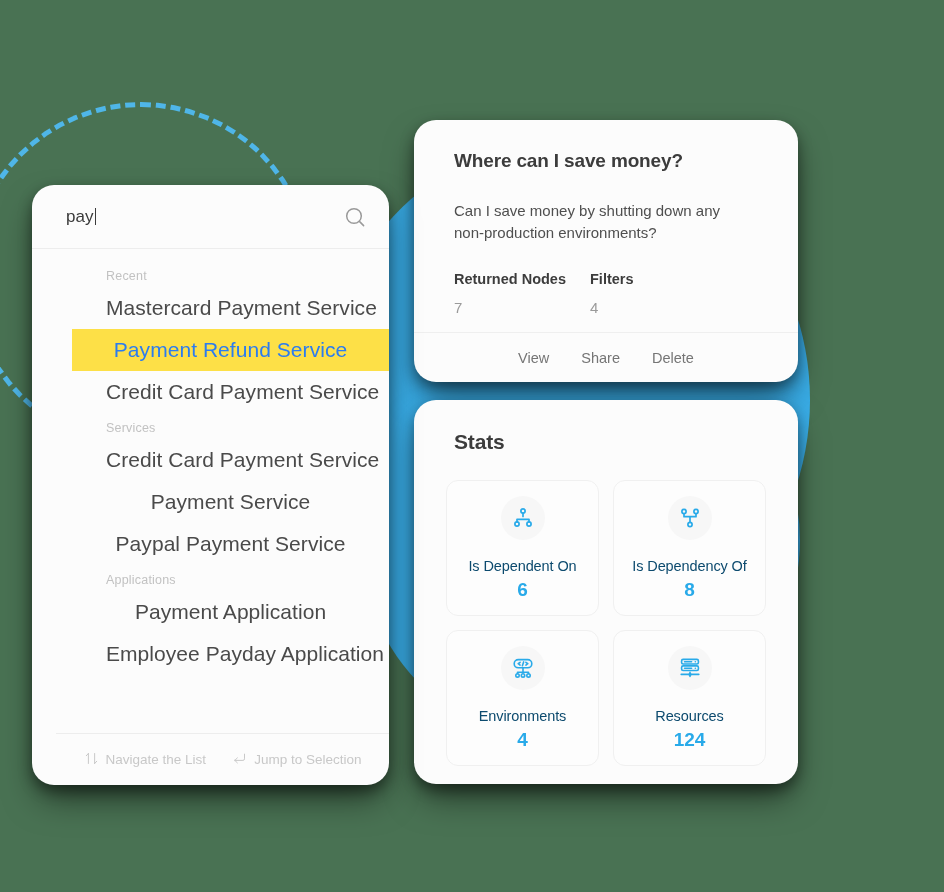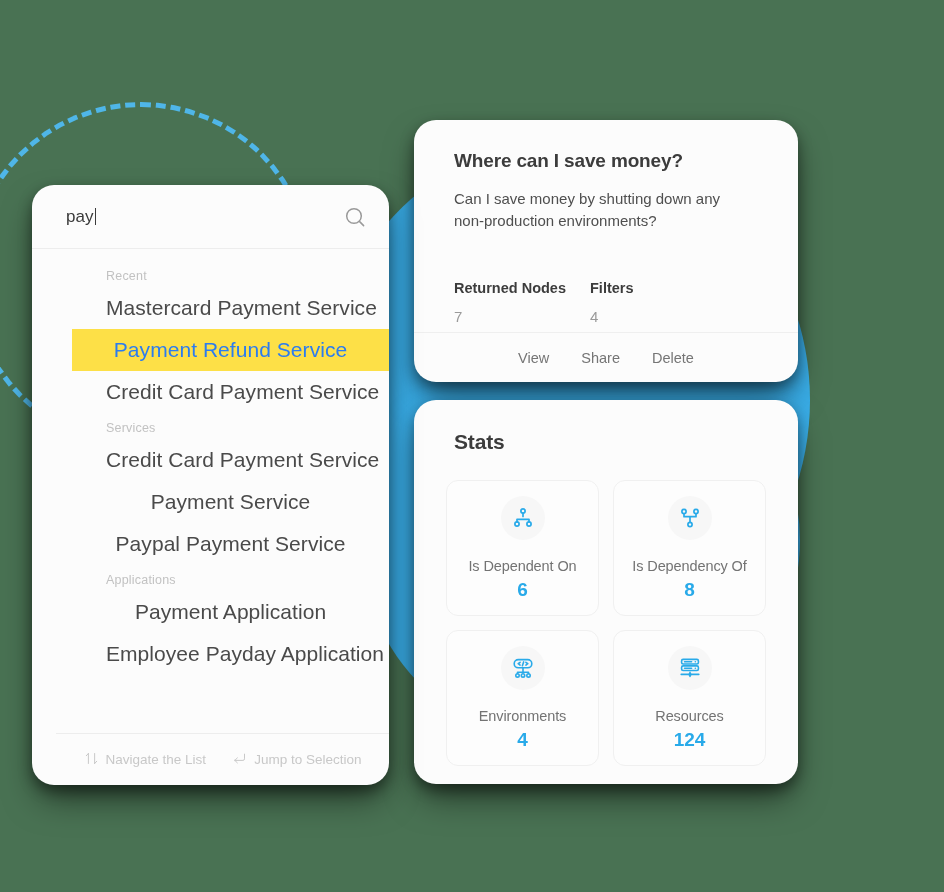--- a/index.html
+++ b/index.html
@@ -160,27 +160,27 @@
     flex-direction: column;
   }
   .q-body { padding: 30px 40px 0; flex: 1; }
   .q-title {
     font-size: 19px;
     font-weight: bold;
     color: #3C3C3C;
     letter-spacing: -.15px;
   }
   .q-sub {
-    margin-top: 16px;
+    margin-top: 28px;
     font-size: 15px;
     line-height: 1.45;
     color: #4F4F4F;
     max-width: 278px;
   }
-  .q-metrics { display: flex; margin-top: 48px; align-items: flex-end; }
+  .q-metrics { display: flex; margin-top: 27px; align-items: flex-end; }
   .metric { width: 136px; }
   .metric-label {
     font-size: 14.5px;
     font-weight: bold;
     color: #3C3C3C;
   }
   .metric-value {
     margin-top: 12px;
     font-size: 15px;
     color: #9A9A9A;
@@ -237,21 +237,21 @@
     border-radius: 50%;
     background: #F7F7F7;
     display: flex;
     align-items: center;
     justify-content: center;
   }
   .stat-icon-wrap svg { width: 24px; height: 24px; color: #29AAE9; }
   .stat-label {
     margin-top: 18px;
     font-size: 14.5px;
-    color: #737373;
+    color: #0c4a6e;
     letter-spacing: -.1px;
   }
   .stat-value {
     margin-top: 5px;
     font-size: 19px;
     font-weight: bold;
     color: #29AAE9;
   }
 </style>
 </head>

